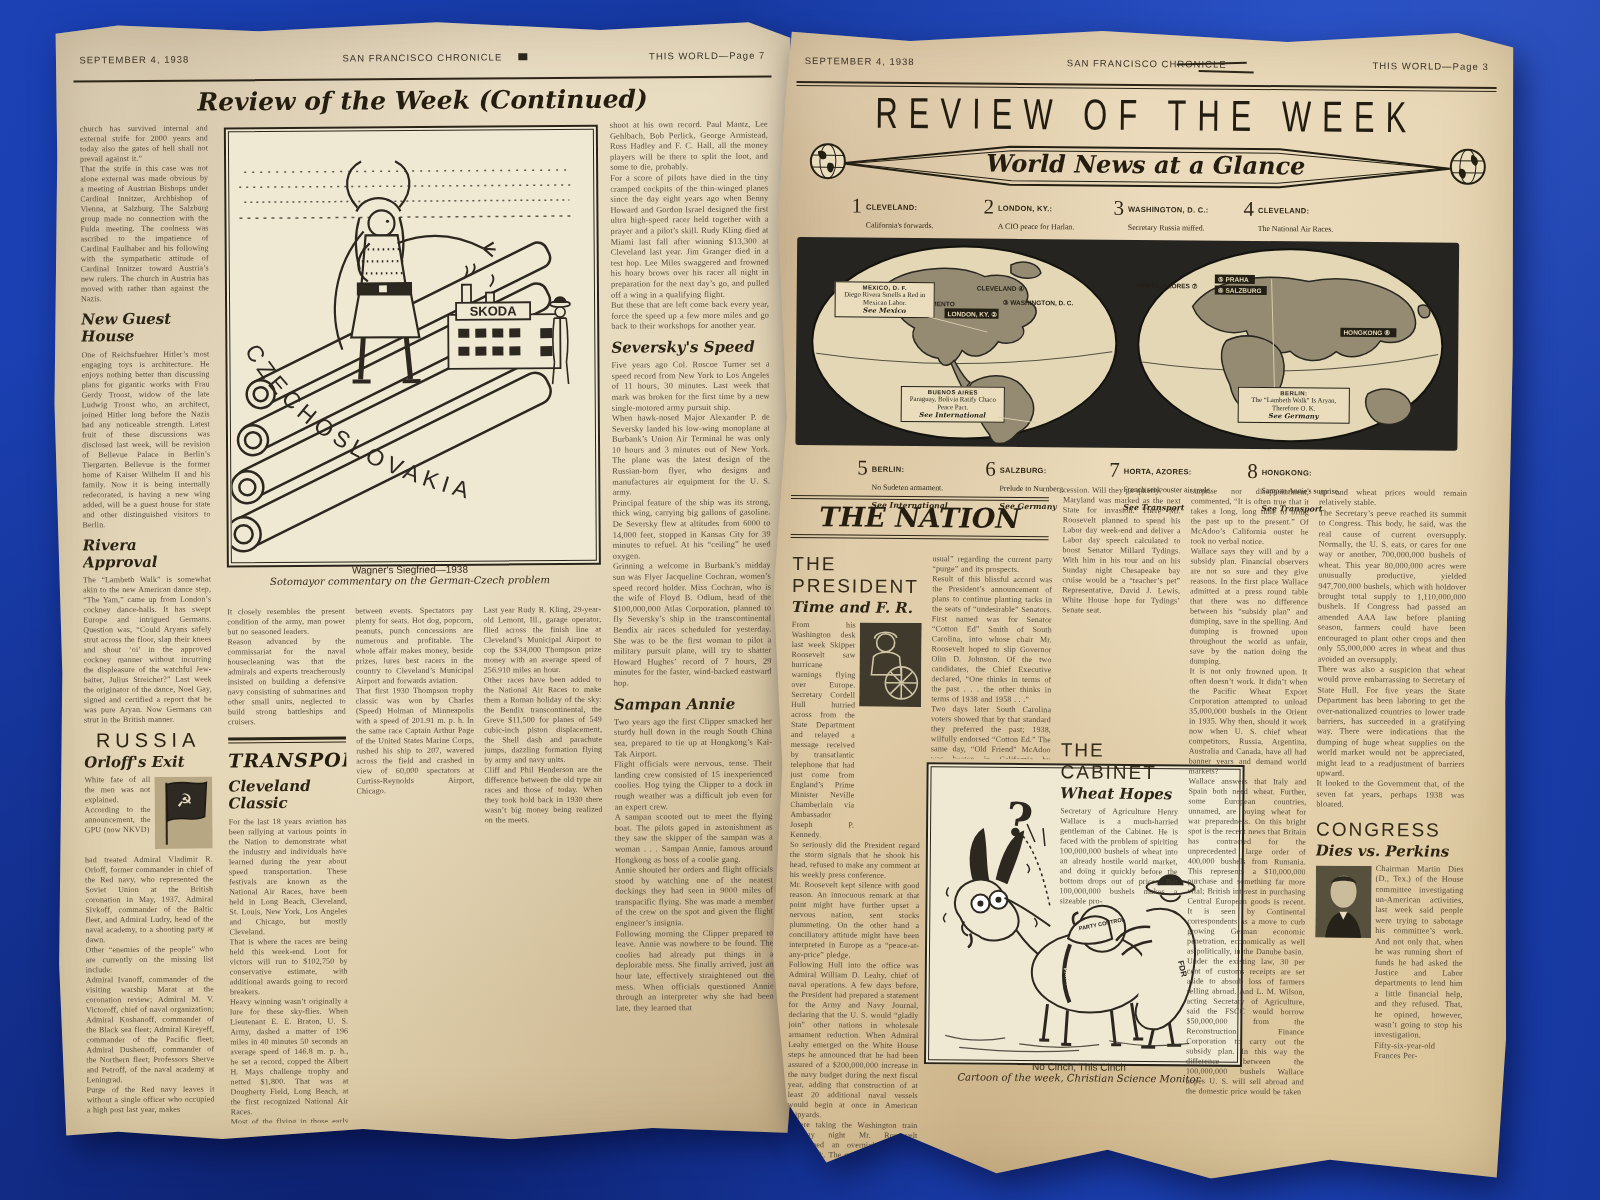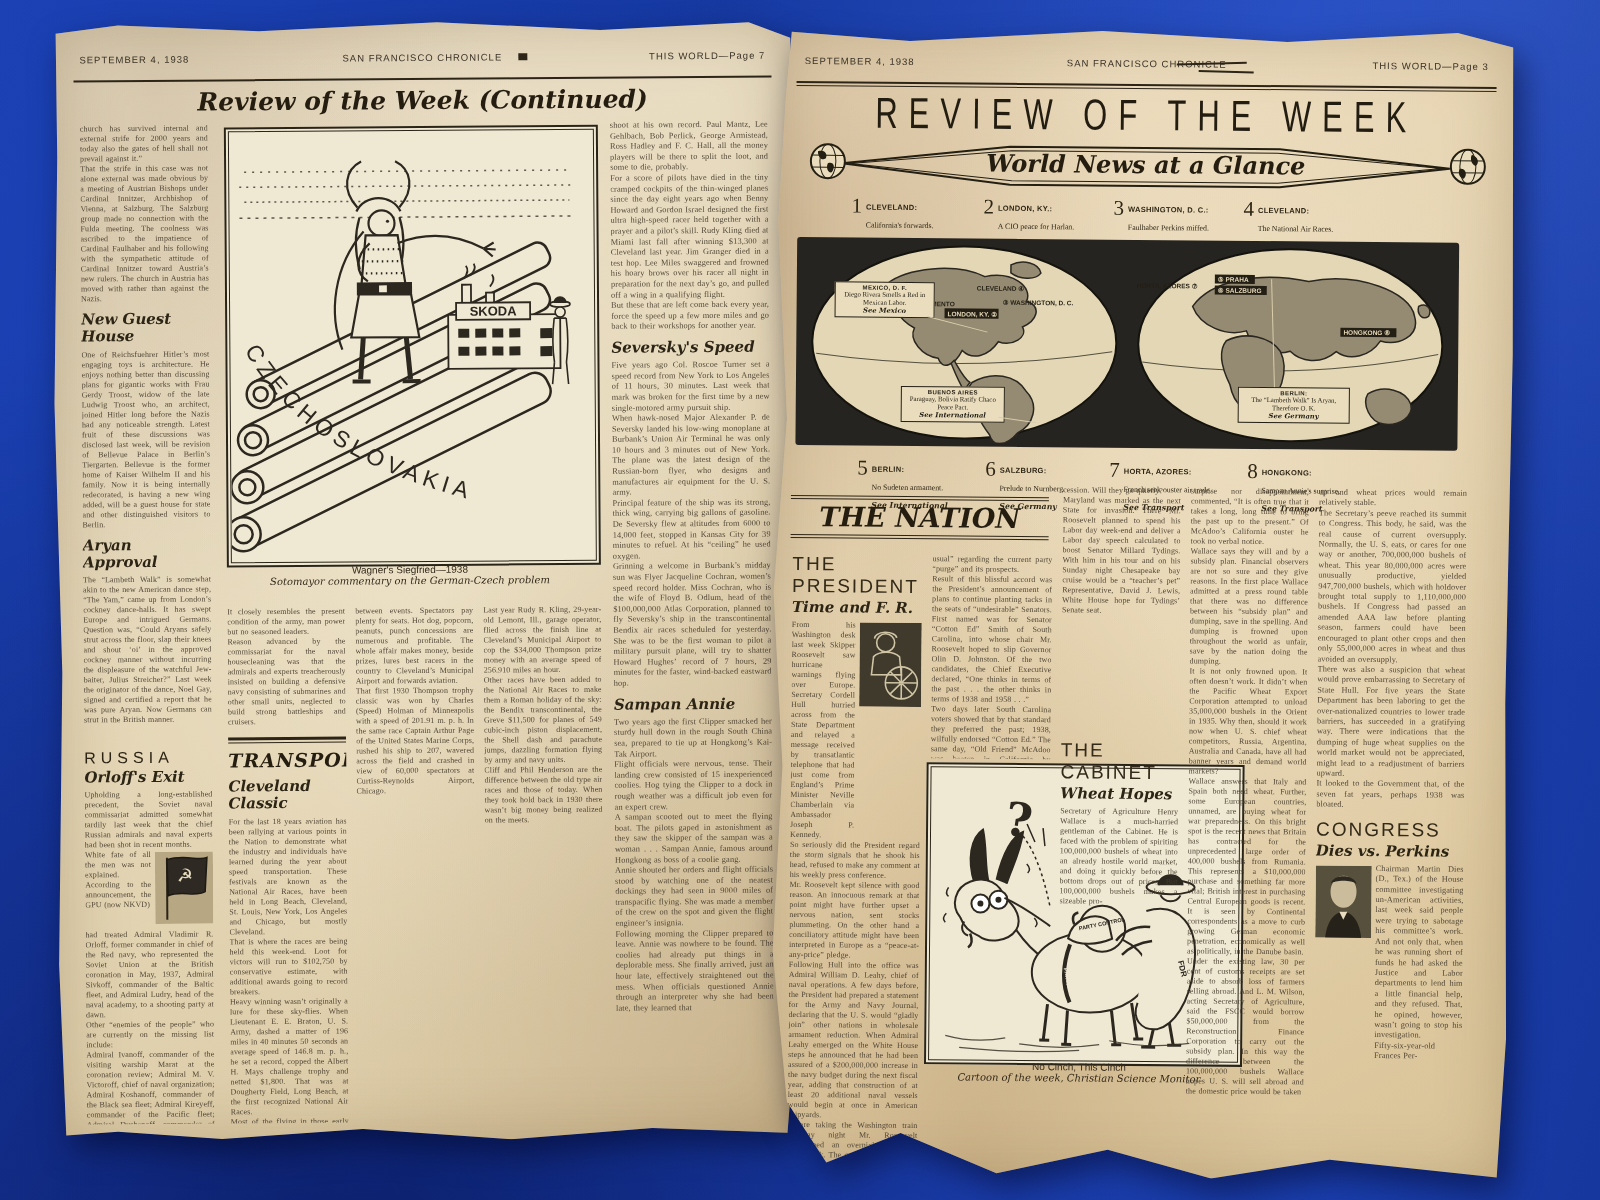--- a/index.html
+++ b/index.html
@@ -32,22 +32,22 @@
   .ink-dash{position:absolute;background:#2c2518;}
   .lp-headline{position:absolute;left:18%;width:64%;text-align:center;
     font:italic bold 25px "DejaVu Serif",serif;color:#241d10;}
   .rp-headline{position:absolute;left:8%;width:84%;text-align:center;
     font-family:"Liberation Sans",sans-serif;font-weight:400;font-size:31px;letter-spacing:11px;
     transform:scaleY(1.4);color:#221c11;}
   .nt{font:8px/10px "Liberation Serif","DejaVu Serif",serif;text-align:justify;color:#463c2d;
     white-space:pre-line;letter-spacing:.12px;word-spacing:.4px;overflow:hidden;opacity:.93;}
   .col{position:absolute;overflow:hidden;}
   .script-head{font:italic bold 15px/1.15 "DejaVu Serif",serif;color:#2c2414;margin:7px 0 4px;}
-  .kicker-caps{font-family:"Liberation Sans",sans-serif;font-size:16px;letter-spacing:5px;
-    color:#2c2414;margin:24px 0 2px;}
+  .kicker-caps{font-family:"Liberation Sans",sans-serif;font-size:20px;letter-spacing:5px;
+    text-align:center;color:#2c2414;margin:4px 0 2px;}
   .kicker-italic{font:italic bold 19px "DejaVu Serif",serif;color:#241d10;letter-spacing:1px;}
   .kicker-sans{font-family:"Liberation Sans",sans-serif;font-size:19px;letter-spacing:2px;
     color:#332a19;margin:8px 0 2px;}
   .thickthin{border-top:3px solid #2c2416;border-bottom:1px solid #2c2416;height:2px;margin:10px 0 6px;}
   .cartoon-frame{position:absolute;border:2px solid #2a2418;background:#efe8d3;padding:2px;}
   .cartoon-frame .inner{border:1px solid #2a2418;width:100%;height:100%;box-sizing:border-box;overflow:hidden;}
   .cap{position:absolute;text-align:center;color:#33291a;}
   .cap .cap1{font-family:"Liberation Sans",sans-serif;font-size:10px;}
   .cap .cap2{font:italic 10px "DejaVu Serif",serif;}
   .banner{position:absolute;}
@@ -86,25 +86,24 @@
     <div class="ink-dash" style="top:34px;left:63%;width:9px;height:7px;"></div>
     <div class="rule" style="top:58px;left:22px;right:22px;"></div>
 
     <div class="lp-headline" style="top:66px;">Review of the Week (Continued)</div>
 
     <div class="col" style="left:28px;top:102px;width:128px;height:1000px;">
       <p class="nt" style="margin:0;">church has survived internal and external strife for 2000 years and today also the gates of hell shall not prevail against it.”
 That the strife in this case was not alone external was made obvious by a meeting of Austrian Bishops under Cardinal Innitzer, Archbishop of Vienna, at Salzburg. The Salzburg group made no connection with the Fulda meeting. The coolness was ascribed to the impatience of Cardinal Faulhaber and his following with the sympathetic attitude of Cardinal Innitzer toward Austria’s new rulers. The church in Austria has moved with rather than against the Nazis.</p>
       <div class="script-head">New Guest House</div>
       <p class="nt" style="margin:0;">One of Reichsfuehrer Hitler’s most engaging toys is architecture. He enjoys nothing better than discussing plans for gigantic works with Frau Gerdy Troost, widow of the late Ludwig Troost who, an architect, joined Hitler long before the Nazis had any noticeable strength. Latest fruit of these discussions was disclosed last week, will be revision of Bellevue Palace in Berlin’s Tiergarten. Bellevue is the former home of Kaiser Wilhelm II and his family. Now it is being internally redecorated, is having a new wing added, will be a guest house for state and other distinguished visitors to Berlin.</p>
-      <div class="script-head">Aryan Approval</div>
+      <div class="script-head">Rivera Approval</div>
       <p class="nt" style="margin:0;">The “Lambeth Walk” is somewhat akin to the new American dance step, “The Yam,” came up from London’s cockney dance-halls. It has swept Europe and intrigued Germans. Question was, “Could Aryans safely strut across the floor, slap their knees and shout ‘oi’ in the approved cockney manner without incurring the displeasure of the watchful Jew-baiter, Julius Streicher?” Last week the originator of the dance, Noel Gay, signed and certified a report that he was pure Aryan. Now Germans can strut in the British manner.</p>
       <div class="kicker-caps">RUSSIA</div>
       <div class="script-head" style="margin-top:0;">Orloff's Exit</div>
-      <p class="nt" style="margin:0;">Upholding a long-established precedent, the Soviet naval commissariat admitted somewhat tardily last week that the chief Russian admirals and naval experts had been shot in recent months.</p>
       <div style="overflow:hidden;">
         <span class="inset inset-r">
           <svg width="58" height="72" viewBox="0 0 58 72">
             <rect x="0" y="0" width="58" height="72" fill="#b7a782"></rect>
             <line x1="12" y1="6" x2="12" y2="68" stroke="#2c2418" stroke-width="2"></line>
             <path d="M12,8 C30,2 44,10 52,6 L50,40 C40,46 26,38 13,44 Z" fill="#2e2922" stroke="#1d1913" stroke-width="1.5"></path>
             <text x="30" y="30" font-size="18" fill="#e8dcc0" text-anchor="middle" font-family="DejaVu Sans">☭</text>
           </svg>
         </span>
         <p class="nt" style="margin:0;">White fate of all the men was not explained. According to the announcement, the GPU (now NKVD)</p>
@@ -301,21 +300,21 @@
     </div>
     <div class="gi" style="left:208px;top:170px;">
       <span class="gi-num">2</span>
       <span><span class="gi-place">LONDON, KY.:</span><br>
       <span class="gi-line">A CIO peace for Harlan.</span><br>
       <span class="gi-see">See Labor</span></span>
     </div>
     <div class="gi" style="left:338px;top:170px;">
       <span class="gi-num">3</span>
       <span><span class="gi-place">WASHINGTON, D. C.:</span><br>
-      <span class="gi-line">Faulhaber Perkins miffed.</span><br>
+      <span class="gi-line">Secretary Russia miffed.</span><br>
       <span class="gi-see">See The Congress</span></span>
     </div>
     <div class="gi" style="left:468px;top:170px;">
       <span class="gi-num">4</span>
       <span><span class="gi-place">CLEVELAND:</span><br>
       <span class="gi-line">The National Air Races.</span><br>
       <span class="gi-see">See Transport</span></span>
     </div>
 
     <div class="map-panel" style="left:22px;top:212px;width:662px;height:208px;">

